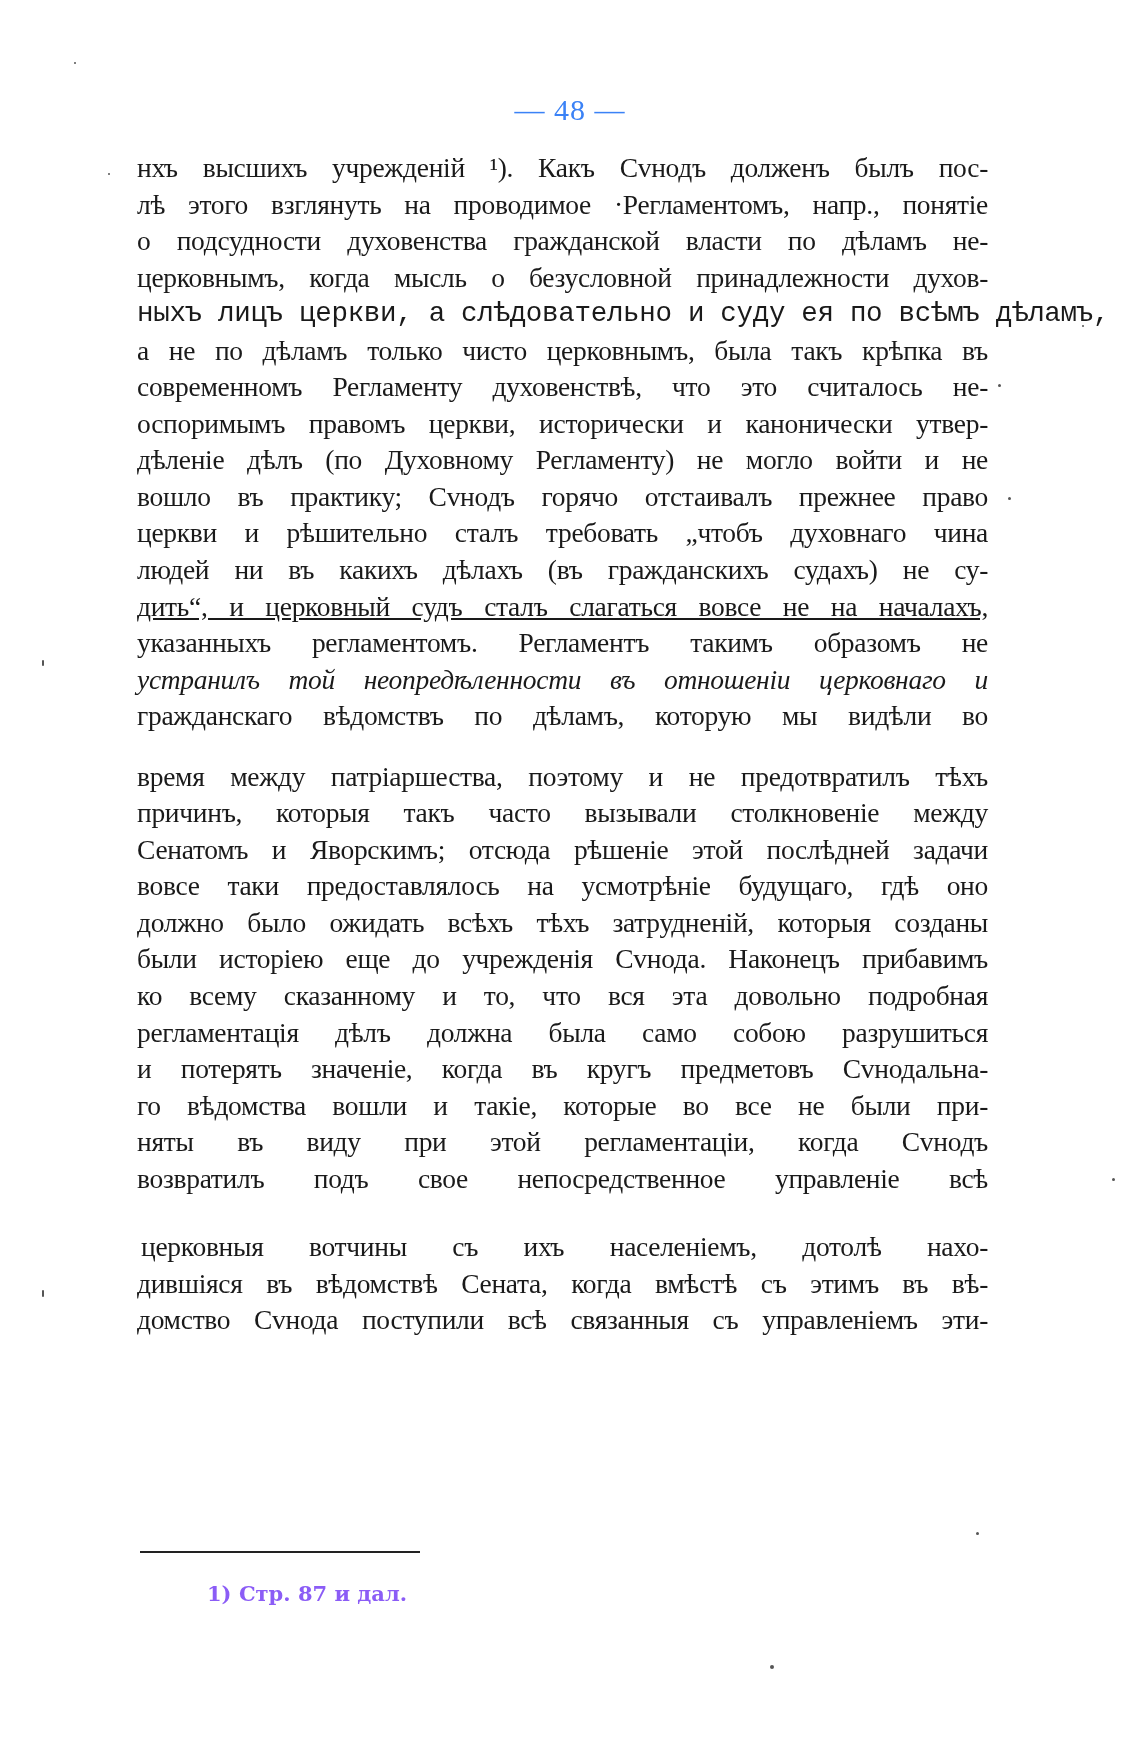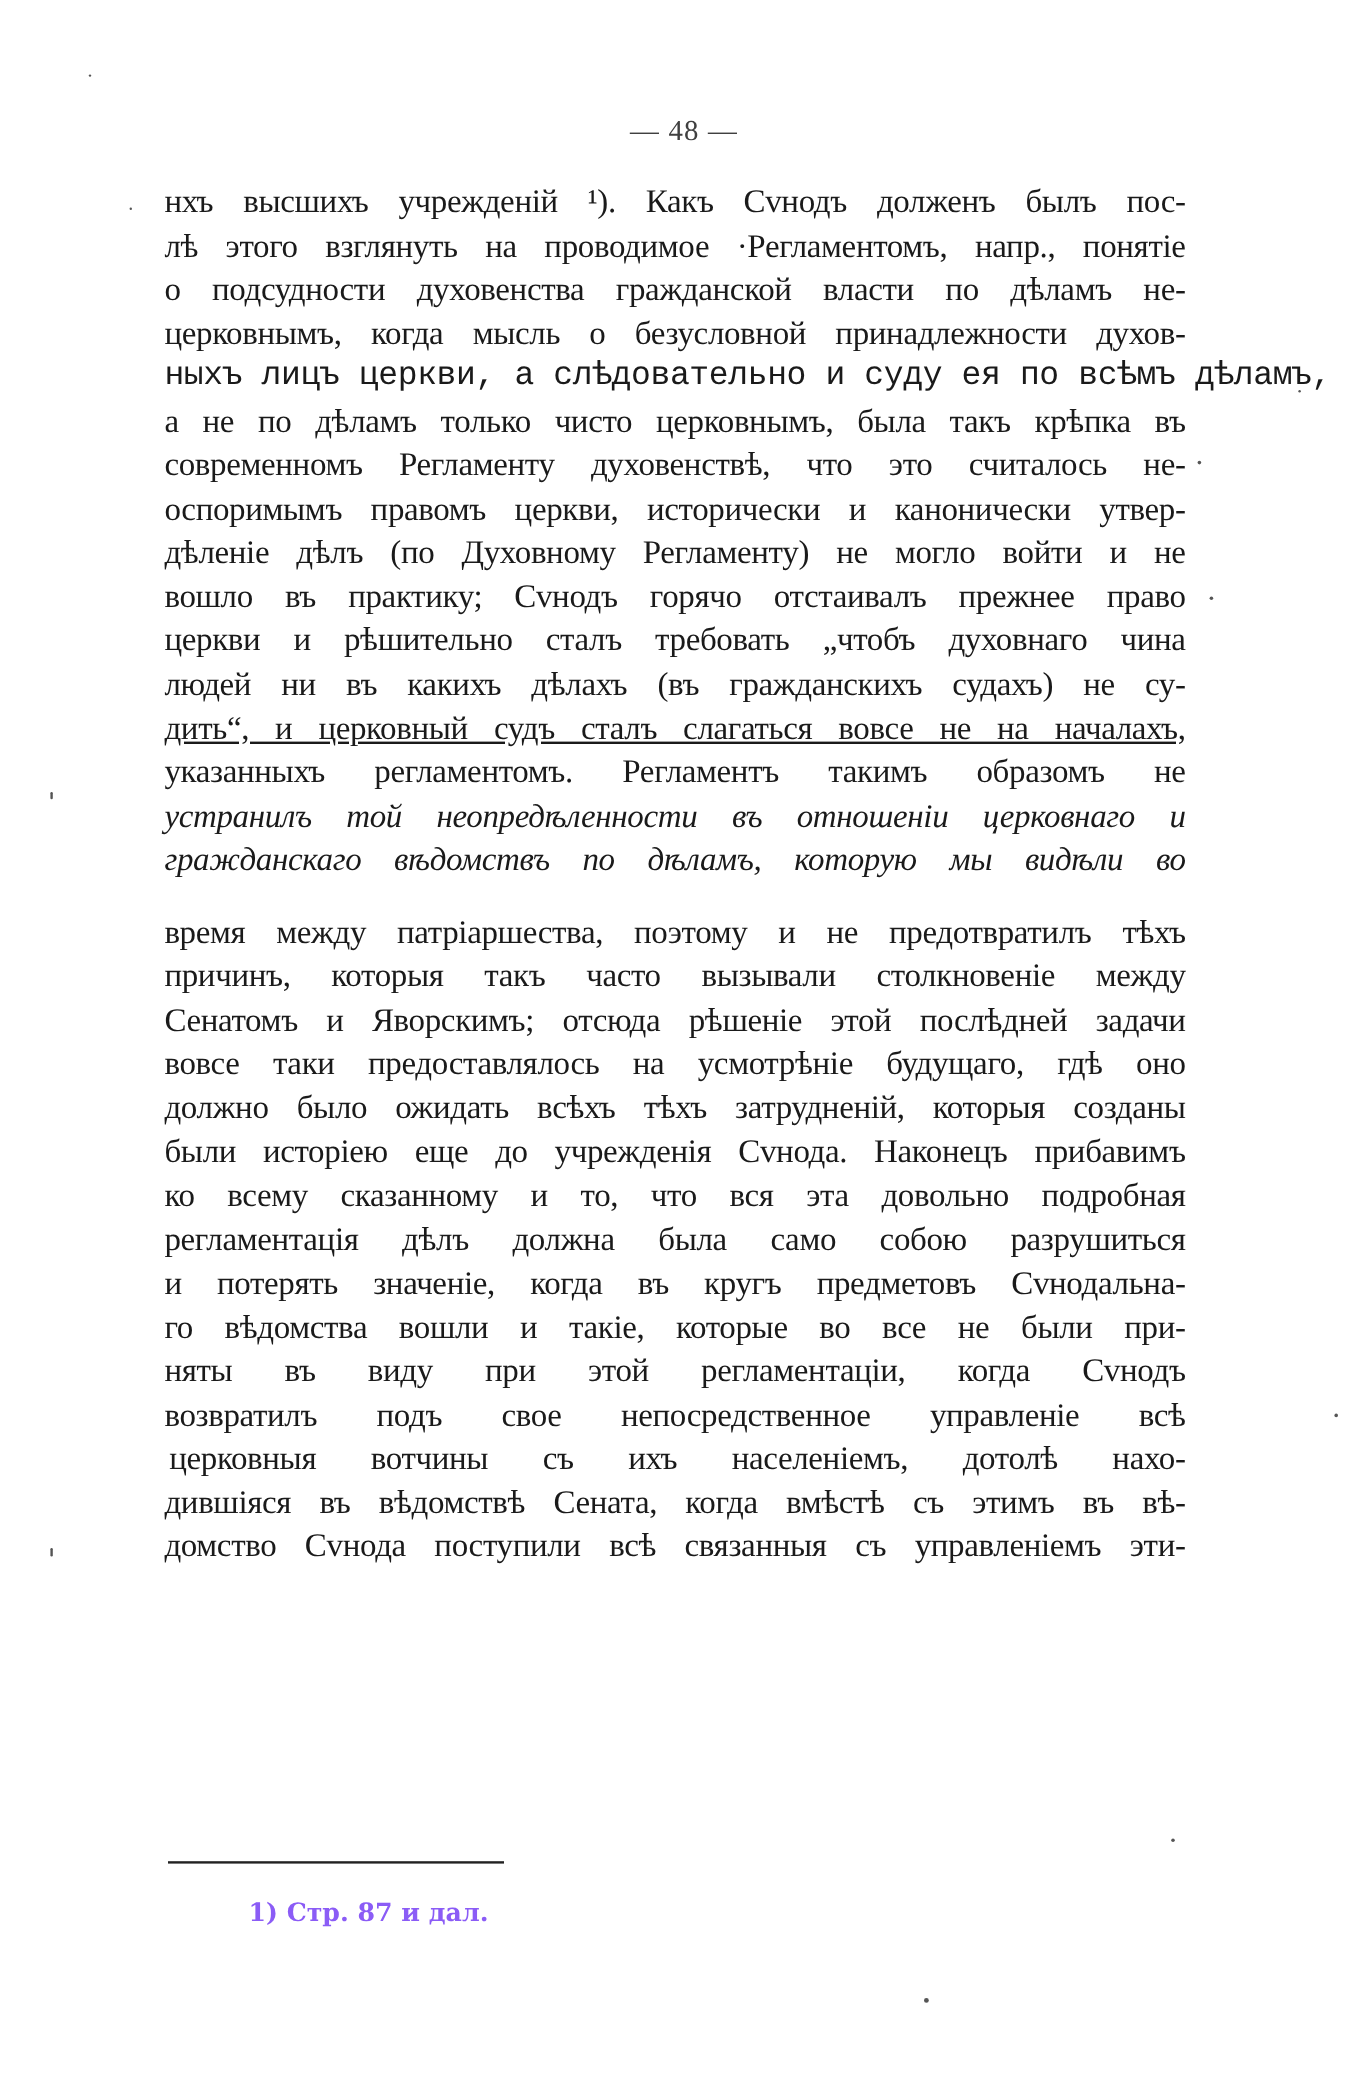--- a/index.html
+++ b/index.html
@@ -21,24 +21,24 @@
       width: 1140px;
       height: 1749px;
       background: #ffffff;
     }
     .page-number {
       position: absolute;
       top: 92px;
       left: 0;
       width: 1140px;
       text-align: center;
-      font-size: 24px;
+      font-size: 30px;
       line-height: 36px;
       letter-spacing: 1px;
-      color: #404040;
+      color: #3b82f6;
     }
     .body-text {
       position: absolute;
       left: 137px;
       top: 150px;
       width: 851px;
     }
     .line {
       display: block;
       height: 36.56px;
@@ -93,34 +93,34 @@
     <span class="line" style="text-align-last: justify; text-align: justify; display: block; width: 851px;">а не по дѣламъ только чисто церковнымъ, была такъ крѣпка въ</span>
     <span class="line" style="text-align-last: justify; text-align: justify; display: block; width: 851px;">современномъ Регламенту духовенствѣ, что это считалось не-</span>
     <span class="line" style="text-align-last: justify; text-align: justify; display: block; width: 851px;">оспоримымъ правомъ церкви, исторически и канонически утвер-</span>
     <span class="line" style="text-align-last: justify; text-align: justify; display: block; width: 851px;">дѣленіе дѣлъ (по Духовному Регламенту) не могло войти и не</span>
     <span class="line" style="text-align-last: justify; text-align: justify; display: block; width: 851px;">вошло въ практику; Сvнодъ горячо отстаивалъ прежнее право</span>
     <span class="line" style="text-align-last: justify; text-align: justify; display: block; width: 851px;">церкви и рѣшительно сталъ требовать „чтобъ духовнаго чина</span>
     <span class="line" style="text-align-last: justify; text-align: justify; display: block; width: 851px;">людей ни въ какихъ дѣлахъ (въ гражданскихъ судахъ) не су-</span>
     <span class="line" style="text-align-last: justify; text-align: justify; display: block; width: 851px; text-decoration: underline;">дить“, и церковный судъ сталъ слагаться вовсе не на началахъ,</span>
     <span class="line" style="text-align-last: justify; text-align: justify; display: block; width: 851px;">указанныхъ регламентомъ. Регламентъ такимъ образомъ не</span>
     <span class="line" style="text-align-last: justify; text-align: justify; display: block; width: 851px; font-style: italic;">устранилъ той неопредѣленности въ отношеніи церковнаго и</span>
-    <span class="line" style="text-align-last: justify; text-align: justify; display: block; width: 851px; font-style: italic;">гражданскаго вѣдомствъ по дѣламъ, которую мы видѣли во</span>
+    <span class="line" style="text-align-last: justify; text-align: justify; display: block; width: 851px;">гражданскаго вѣдомствъ по дѣламъ, которую мы видѣли во</span>
     <span class="line" style="text-align-last: justify; text-align: justify; display: block; width: 851px; margin-top: 24px;">время между патріаршества, поэтому и не предотвратилъ тѣхъ</span>
     <span class="line" style="text-align-last: justify; text-align: justify; display: block; width: 851px;">причинъ, которыя такъ часто вызывали столкновеніе между</span>
     <span class="line" style="text-align-last: justify; text-align: justify; display: block; width: 851px;">Сенатомъ и Яворскимъ; отсюда рѣшеніе этой послѣдней задачи</span>
     <span class="line" style="text-align-last: justify; text-align: justify; display: block; width: 851px;">вовсе таки предоставлялось на усмотрѣніе будущаго, гдѣ оно</span>
     <span class="line" style="text-align-last: justify; text-align: justify; display: block; width: 851px;">должно было ожидать всѣхъ тѣхъ затрудненій, которыя созданы</span>
     <span class="line" style="text-align-last: justify; text-align: justify; display: block; width: 851px;">были исторіею еще до учрежденія Сvнода. Наконецъ прибавимъ</span>
     <span class="line" style="text-align-last: justify; text-align: justify; display: block; width: 851px;">ко всему сказанному и то, что вся эта довольно подробная</span>
     <span class="line" style="text-align-last: justify; text-align: justify; display: block; width: 851px;">регламентація дѣлъ должна была само собою разрушиться</span>
     <span class="line" style="text-align-last: justify; text-align: justify; display: block; width: 851px;">и потерять значеніе, когда въ кругъ предметовъ Сvнодальна-</span>
     <span class="line" style="text-align-last: justify; text-align: justify; display: block; width: 851px;">го вѣдомства вошли и такіе, которые во все не были при-</span>
     <span class="line" style="text-align-last: justify; text-align: justify; display: block; width: 851px;">няты въ виду при этой регламентаціи, когда Сvнодъ</span>
     <span class="line" style="text-align-last: justify; text-align: justify; display: block; width: 851px;">возвратилъ подъ свое непосредственное управленіе всѣ</span>
-    <span class="line indent" style="text-align-last: justify; text-align: justify; display: block; width: 847px;">церковныя вотчины съ ихъ населеніемъ, дотолѣ нахо-</span>
+    <span class="line indent" style="text-align-last: justify; text-align: justify; display: block; width: 847px; margin-top: 32px;">церковныя вотчины съ ихъ населеніемъ, дотолѣ нахо-</span>
     <span class="line" style="text-align-last: justify; text-align: justify; display: block; width: 851px;">дившіяся въ вѣдомствѣ Сената, когда вмѣстѣ съ этимъ въ вѣ-</span>
     <span class="line" style="text-align-last: justify; text-align: justify; display: block; width: 851px;">домство Сvнода поступили всѣ связанныя съ управленіемъ эти-</span>
   </div>
 
   <div class="fn-rule"></div>
 
   <div class="footnote">
     <span>1)</span>
     <span>Стр. 87 и дал.</span>
   </div>

